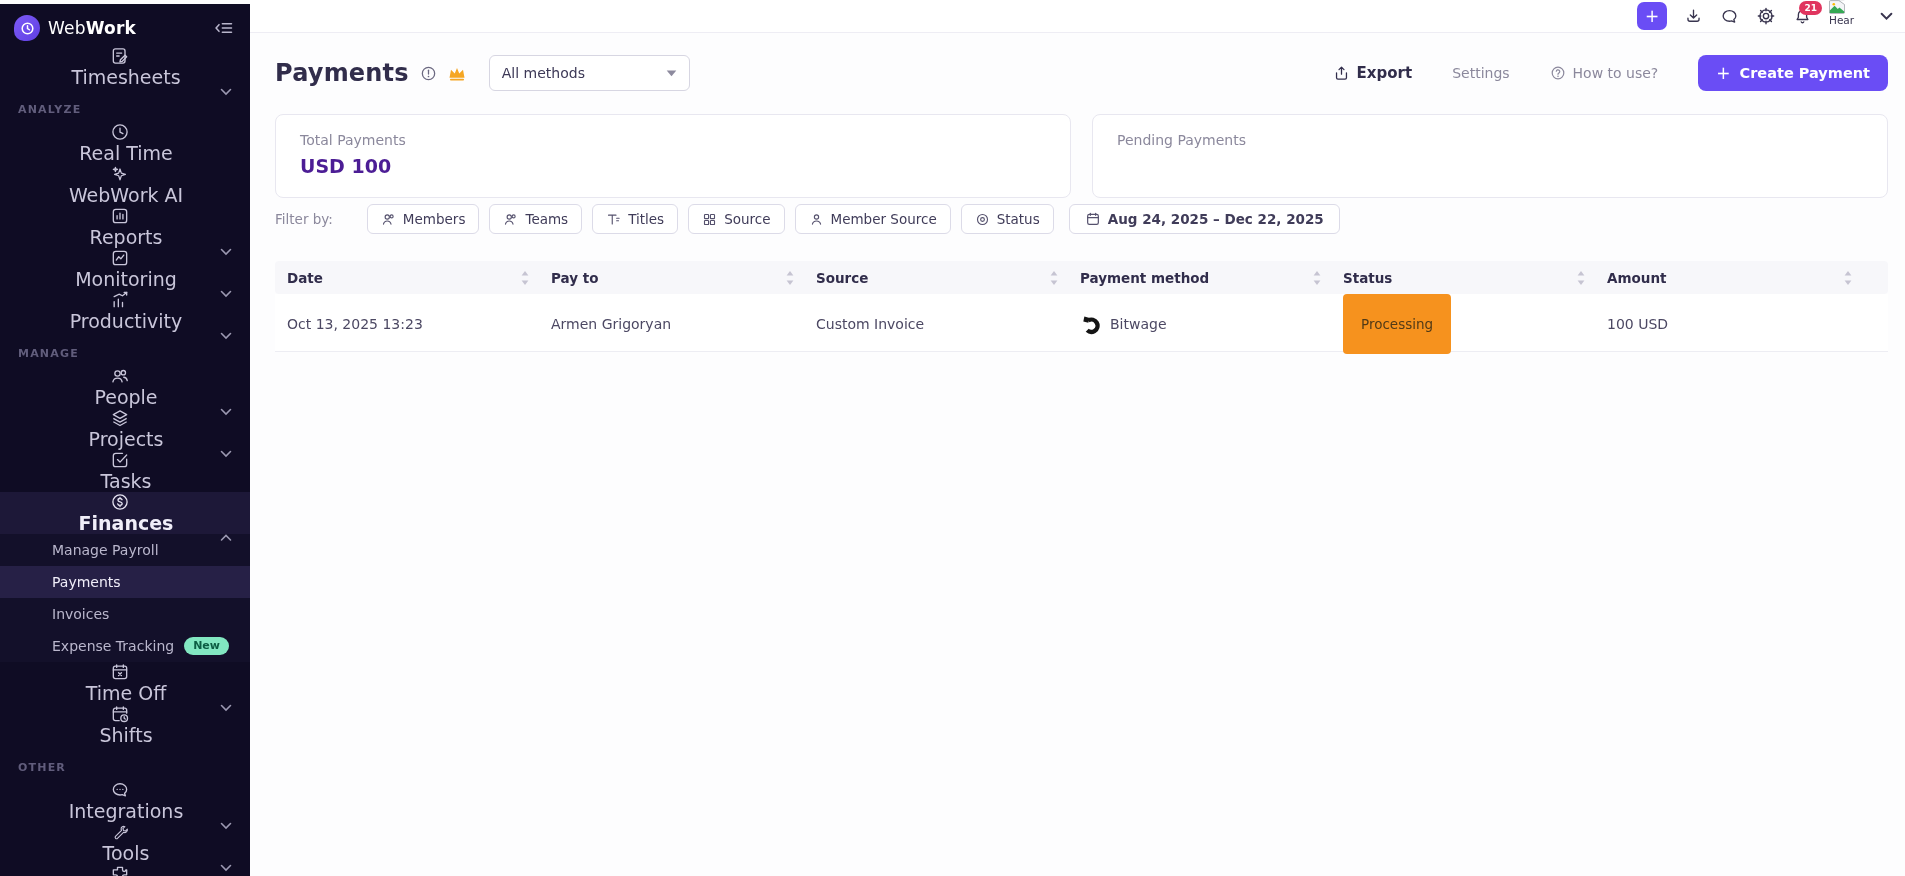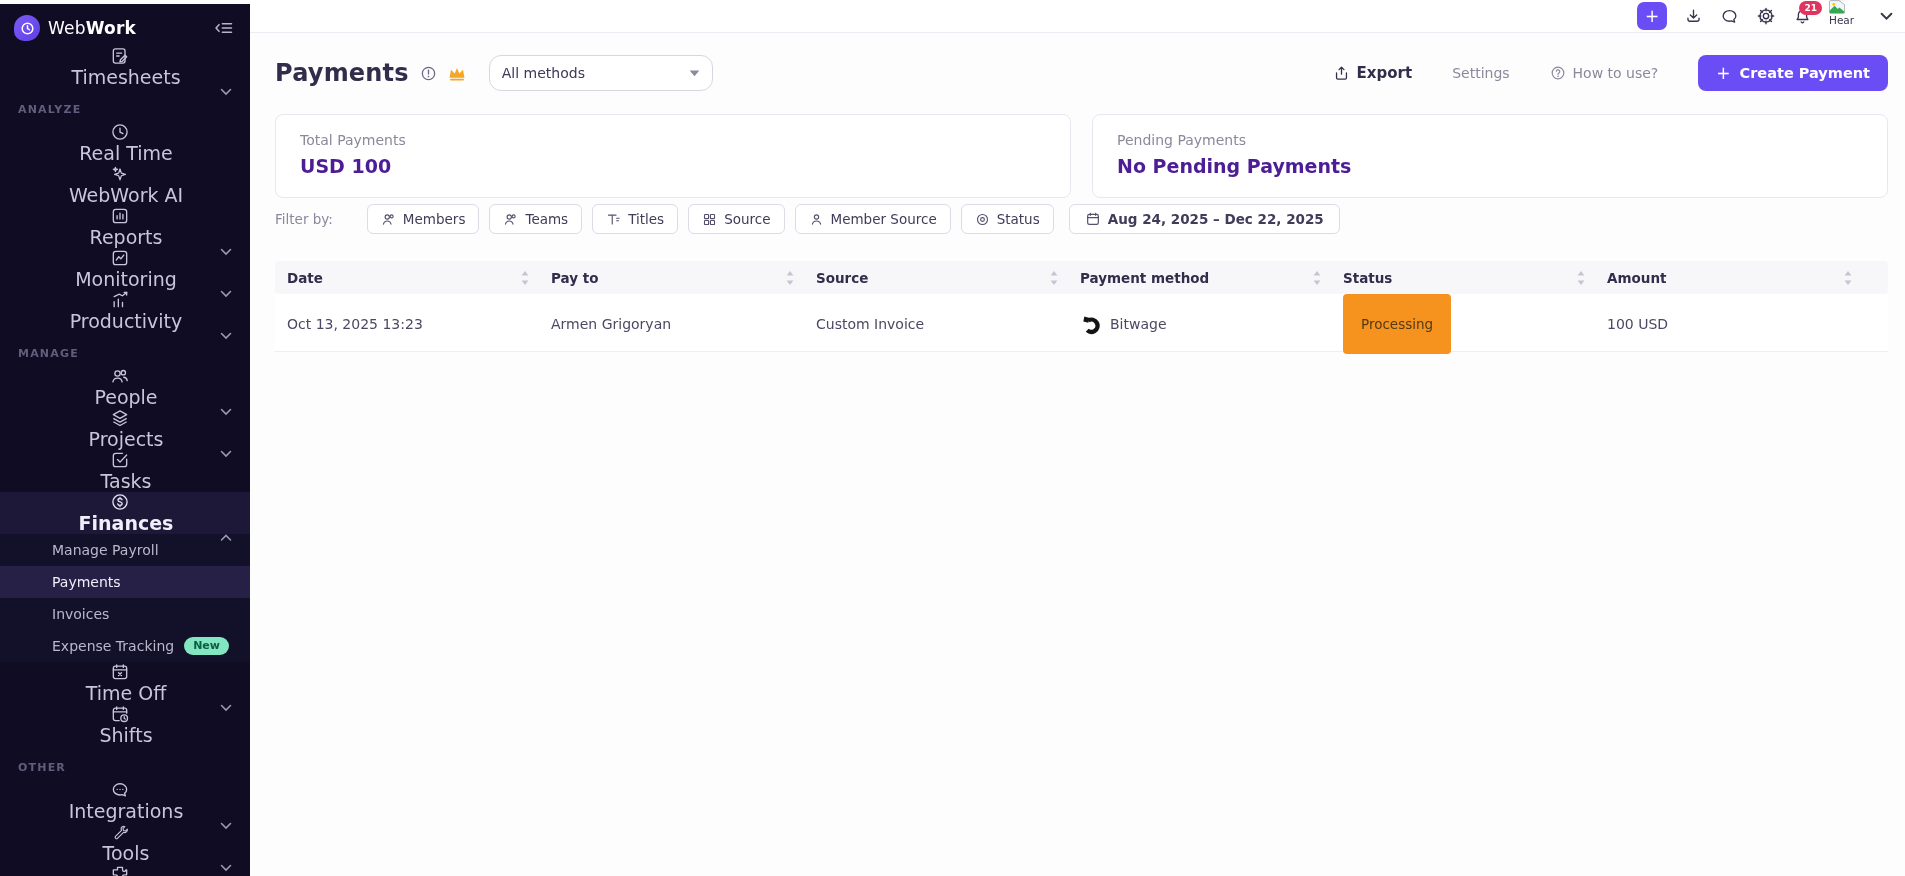--- a/index.html
+++ b/index.html
@@ -69,21 +69,21 @@
   
   .main {
     position:absolute; left:250px; top:33px; width:1655px; height:843px;
     padding:0 17px 0 25px; background:#fdfdfe;
   }
   .page-header { margin-top:22px; height:36px; display:flex; align-items:center; }
   .page-title { font-size:24px; font-weight:700; color:#312d4b; letter-spacing:.2px; }
   .title-info { margin-left:11px; cursor:pointer; }
   .title-crown { margin-left:10px; }
   .methods-dd {
-    margin-left:22px; width:224px; height:36px; border:1px solid #d7d6e2; border-radius:12px;
+    margin-left:22px; width:201px; height:36px; border:1px solid #d7d6e2; border-radius:6px;
     background:#fff; display:flex; align-items:center; padding:0 12px; cursor:pointer;
   }
   .methods-dd .dd-label { font-size:14px; color:#3c3856; }
   .methods-dd .chev { margin-left:auto; }
   .header-right { margin-left:auto; display:flex; align-items:center; gap:40px; }
   .hr-link { display:flex; align-items:center; gap:7px; cursor:pointer; font-size:14px; color:#8b889c; }
   .hr-link.strong { font-size:15px; font-weight:600; color:#312d4b; }
   .create-btn {
     height:36px; padding:0 18px; background:#6a4df5; border:none; border-radius:8px;
     color:#fff; font-size:14.5px; font-weight:600; display:flex; align-items:center; gap:9px;
@@ -475,21 +475,20 @@
     </div>
   </div>
 
   <div class="cards-row">
     <div class="sum-card">
       <div class="sum-label">Total Payments</div>
       <div class="sum-value">USD 100</div>
     </div>
     <div class="sum-card">
       <div class="sum-label">Pending Payments</div>
-      <div class="sum-value">No Pending Payments</div>
     </div>
   </div>
 
   <div class="filter-row">
     <span class="filter-label">Filter by:</span>
 
     <div class="pill">
       <svg width="15" height="15" viewBox="0 0 24 24" fill="none" stroke="#55516d" stroke-width="1.8" stroke-linecap="round">
           <circle cx="10" cy="8" r="3.4"></circle>
           <path d="M4 19.5c.7-3.4 3-5.2 6-5.2s5.3 1.8 6 5.2"></path>

